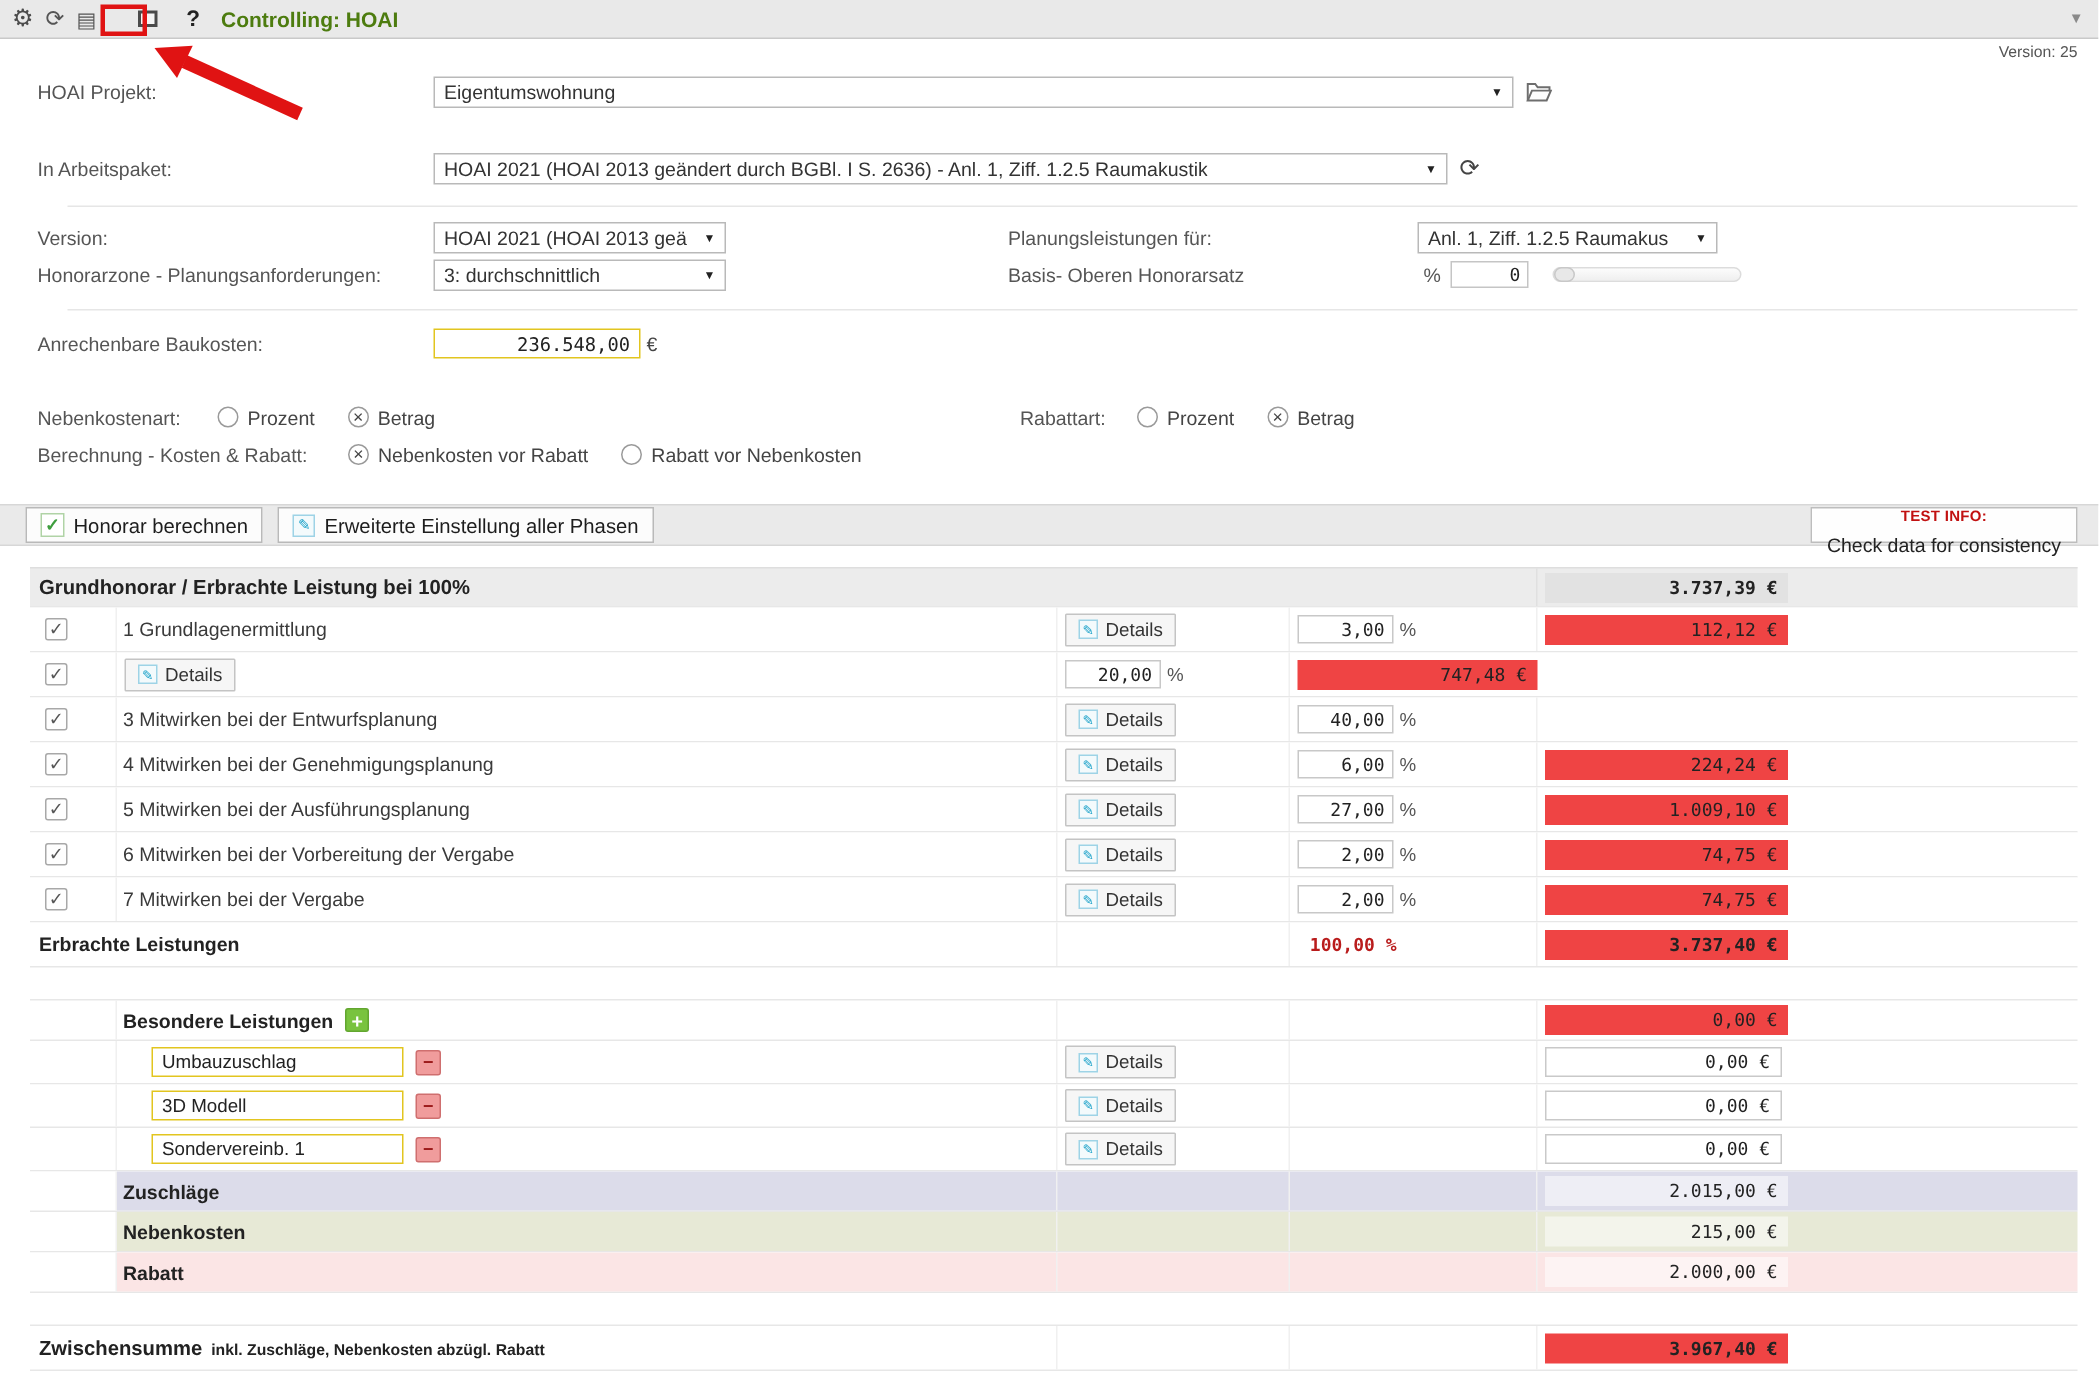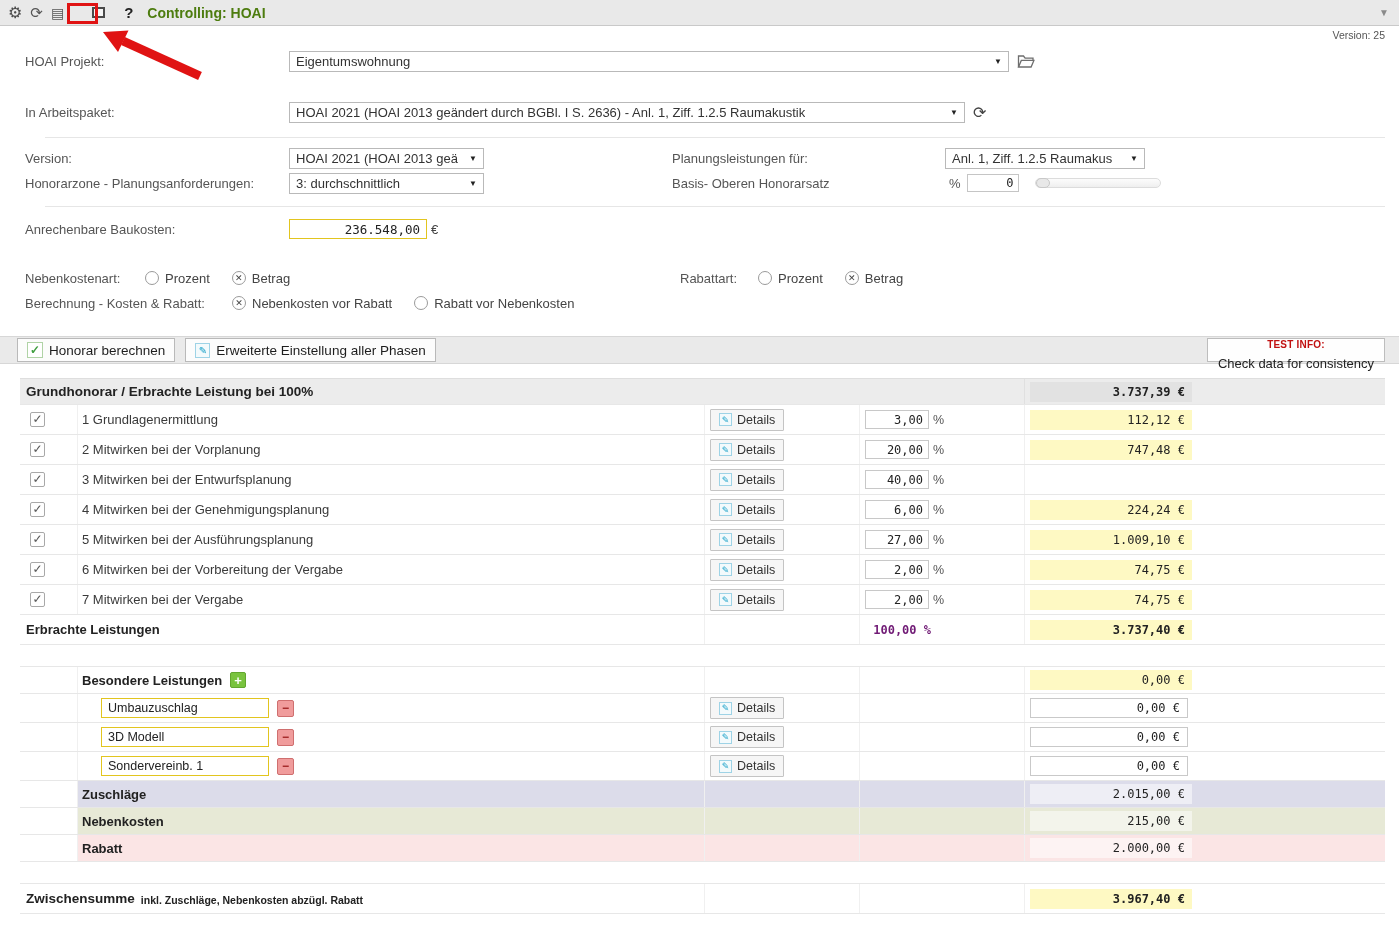--- a/index.html
+++ b/index.html
@@ -164,24 +164,24 @@
     font-size:12.5px; color:#333; border-radius:1px; cursor:default;
   }
 
   .pinput {
     width:64px; height:19px; border:1px solid #c8c8c8; background:#fff;
     display:inline-flex; align-items:center; justify-content:flex-end;
     padding:0 5px; font-family:"DejaVu Sans Mono", monospace; font-size:12px; color:#222;
   }
   .unit { color:#555; font-size:12.5px; }
   .pct-text { width:66px; text-align:right; font-family:"DejaVu Sans Mono", monospace;
-              font-size:12px; font-weight:bold; color:#701a75; }
+              font-size:12px; font-weight:bold; color:#b91c1c; }
 
   .vfield {
-    width:162px; height:20px; background:#fef9c3;
+    width:162px; height:20px; background:#ef4444;
     display:inline-flex; align-items:center; justify-content:flex-end;
     padding:0 7px; font-family:"DejaVu Sans Mono", monospace; font-size:12px; color:#222;
   }
   .vfield.dark { background:#e2e2e2; }
   .vfield.vbold { font-weight:bold; }
   .vfield.input { background:#fff; border:1px solid #c9c9c9; width:158px; }
   .vfield.tint { background:rgba(255,255,255,.52); font-weight:normal; }
 
   .plus-btn {
     width:16px; height:16px; margin-left:8px; background:#79c33e; border:1px solid #62a62f;
@@ -374,21 +374,20 @@
         <span class="vfield">112,12 €</span>
       </div>
   </div>
 
   <div class="trow phase">
     <div class="cell c-check">
         <span class="checkbox">
           <span class="mark">✓</span>
         </span>
       </div>
-    <div class="cell c-label">2 Mitwirken bei der Vorplanung</div>
     <div class="cell c-det">
         <span class="details-btn">
           <span class="pencil-ic sm">✎</span>
           <span>Details</span>
         </span>
       </div>
     <div class="cell c-pct">
         <span class="pinput">20,00</span>
         <span class="unit">%</span>
       </div>

